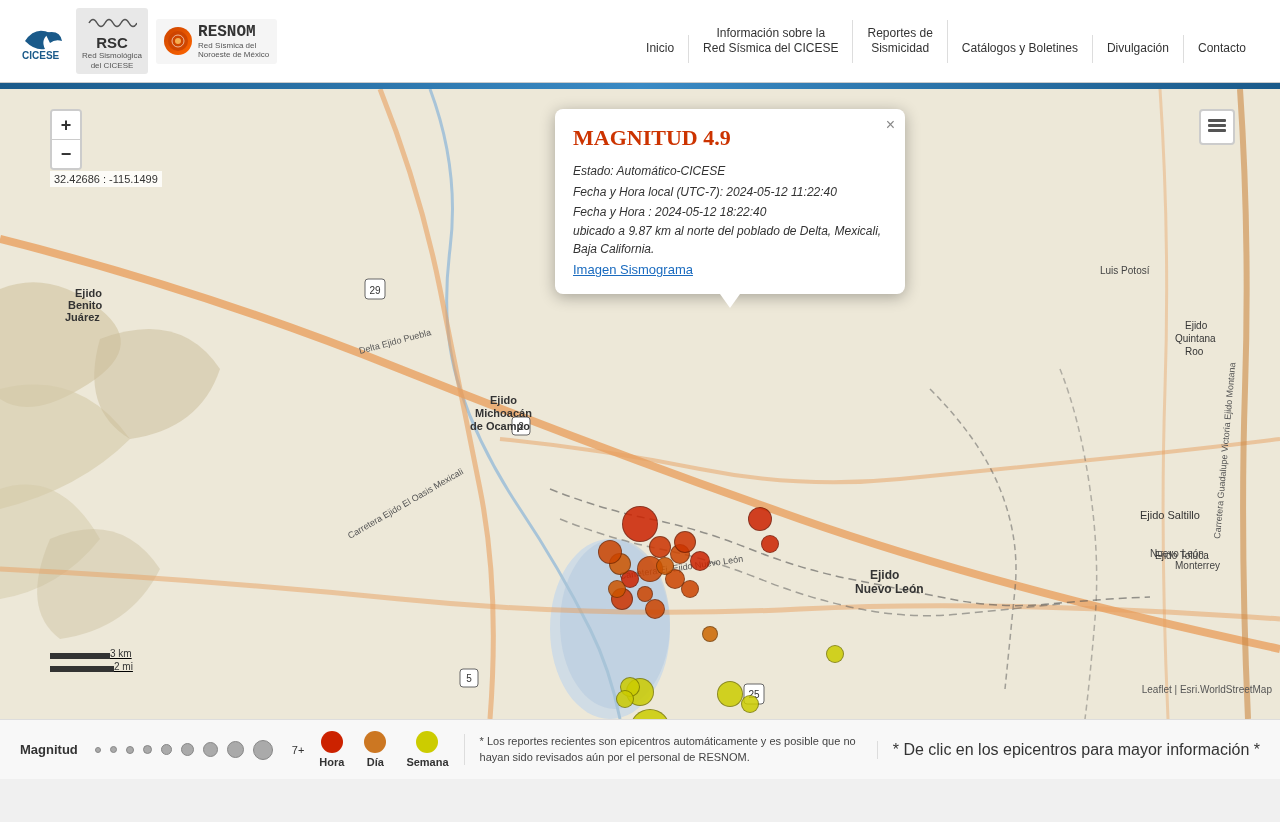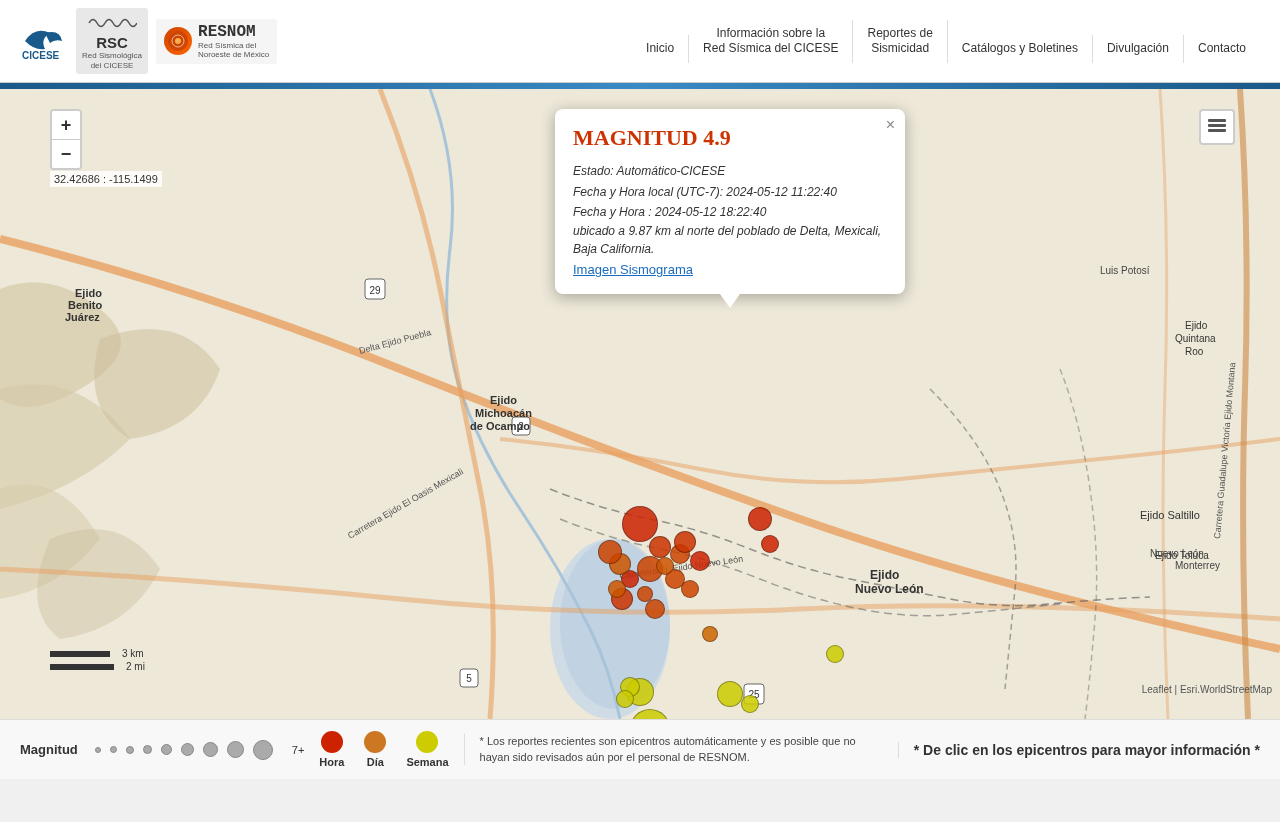--- a/index.html
+++ b/index.html
@@ -210,23 +210,24 @@
 
     
     .scale {
       position: absolute;
       bottom: 45px;
       left: 50px;
       z-index: 500;
     }
     .scale-row {
       display: flex;
-      align-items: center;
-      gap: 12px;
+      align-items: flex-end;
+      gap: 0;
       margin-bottom: 2px;
+      text-decoration: underline;
     }
     .scale-bar {
       height: 6px;
       background: #333;
       border: 1px solid #333;
     }
     .scale-label {
       font-size: 10px;
       color: #333;
     }
@@ -296,23 +297,23 @@
     
     .bottom-note {
       font-size: 11px;
       color: #444;
       line-height: 1.4;
       flex: 1;
       border-left: 1px solid #ddd;
       padding-left: 15px;
     }
     .bottom-note2 {
-      font-size: 14px;
-      color: #333;
-      font-weight: bold;
+      font-size: 16px;
+      color: #333;
+      font-weight: normal;
       flex-shrink: 0;
       border-left: 1px solid #ddd;
       padding-left: 15px;
     }
 
     
     .eq-dot {
       position: absolute;
       border-radius: 50%;
       border: 1.5px solid rgba(0,0,0,0.4);

